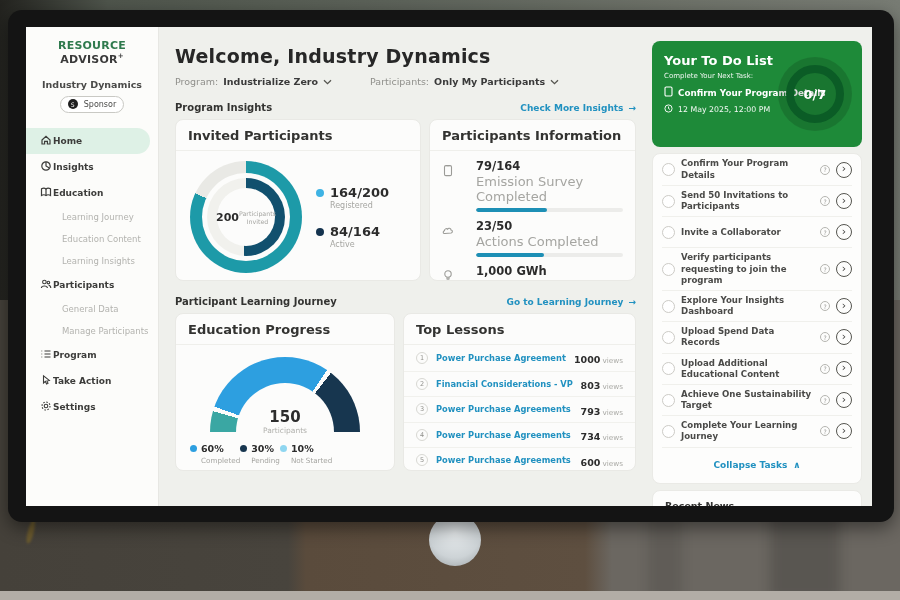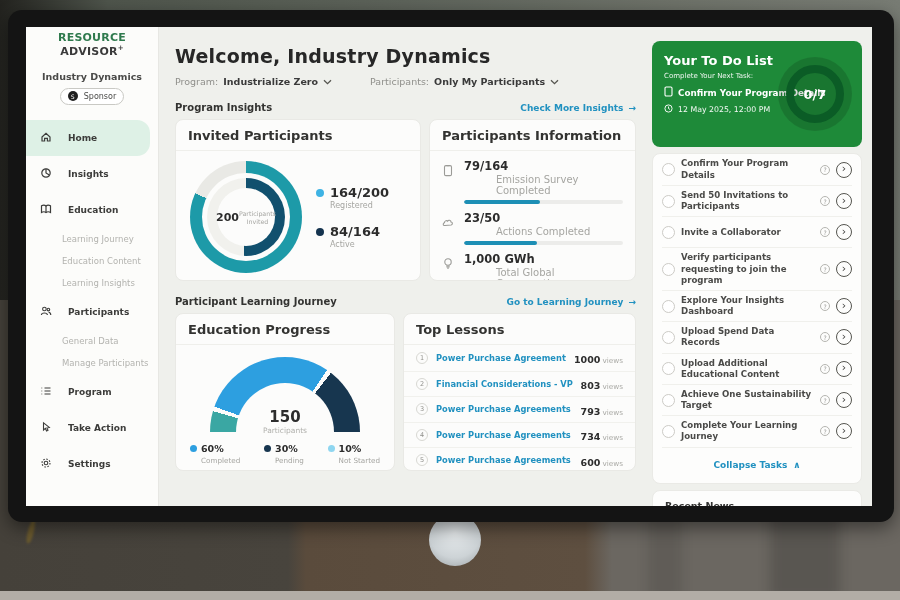--- a/index.html
+++ b/index.html
@@ -18,31 +18,31 @@
     background:radial-gradient(circle at 50% 35%,#e8ecee 0%,#cdd3d6 60%,#9aa0a3 100%); }
   .leaf { position:absolute; left:28px; top:518px; width:6px; height:26px; background:#6b5a2e; border-radius:50% 50% 50% 50%/60% 60% 40% 40%; transform:rotate(14deg); filter:blur(1px); }
 
   
   .bezel { position:absolute; left:8px; top:10px; width:886px; height:512px; background:#141414;
     border-radius:14px; box-shadow:0 6px 18px rgba(0,0,0,.45); }
   .screen { position:absolute; left:26px; top:27px; width:846px; height:479px; background:#eff0ec;
     overflow:hidden; display:flex; }
 
   
-  .sidebar { width:133px; background:#fcfcfa; border-right:1px solid #e7e7e3; flex:none; padding-top:4px; }
+  .sidebar { width:133px; background:#fcfcfa; border-right:1px solid #e7e7e3; flex:none; padding-top:12px; }
   .logo { text-align:center; font-size:11px; font-weight:bold; letter-spacing:.2px; color:#3a3a3a; }
   .logo .lg-green { color:var(--sidebar-green); }
   .logo sup { font-size:7px; }
   .org { text-align:center; font-size:9.5px; font-weight:bold; color:#4a4a48; margin-top:13px; }
   .sponsor { margin:6px auto 0; width:64px; height:17px; border:1px solid #c9c9c4; border-radius:9px;
     display:flex; align-items:center; justify-content:center; gap:6px; font-size:8px; color:#4a4a48; background:#fff; }
   .sp-dot { width:10px; height:10px; border-radius:50%; background:#1f1f1f; color:#fff; font-size:6px;
     display:flex; align-items:center; justify-content:center; }
   .nav { margin-top:15px; }
-  .nav-item { display:flex; align-items:center; gap:16px; height:36px; padding-left:14px; font-size:9px;
+  .nav-item { display:flex; align-items:center; gap:1px; height:26px; padding-left:14px; font-size:9px;
     font-weight:bold; color:#3c3c3a; cursor:pointer; }
   .nav-item.active { background:var(--light-green); border-radius:0 13px 13px 0; margin-right:8px; }
   .nav-item svg { flex:none; }
   .nav-sub { height:22px; padding-left:36px; display:flex; align-items:center; font-size:8.5px;
     color:#b3b3af; cursor:pointer; }
 
   
   .main { flex:1; padding:10px 10px 0 16px; min-width:0; }
   .welcome { font-size:19px; font-weight:bold; color:#272727; margin-top:8px; letter-spacing:.2px; }
   .filters { display:flex; gap:38px; margin-top:9px; align-items:center; }
@@ -69,38 +69,38 @@
   .d-lab { font-size:6.3px; color:#a5a5a1; line-height:1.25; margin-top:2px; width:46px; }
   .legend-col { display:flex; flex-direction:column; gap:14px; }
   .leg-row { display:flex; gap:6px; }
   .leg-dot { width:8px; height:8px; border-radius:50%; margin-top:4px; flex:none; }
   .leg-val { font-size:13px; font-weight:bold; color:#2c2c2c; }
   .leg-lab { font-size:8px; color:#a5a5a1; margin-top:1px; }
 
   
   .card-pinfo { flex:1; height:162px; }
   .pinfo-body { padding:8px 12px 0; }
-  .p-row { display:flex; gap:8px; margin-bottom:7px; }
+  .p-row { display:flex; gap:20px; margin-bottom:7px; }
   .p-ico { width:14px; padding-top:3px; color:#9b9b97; flex:none; }
   .p-content { flex:1; }
   .p-val { font-size:11.5px; font-weight:bold; color:#2c2c2c; }
-  .p-lab { font-size:10px; color:#a5a5a1; margin-top:1px;margin-left:32px; }
+  .p-lab { font-size:13px; color:#a5a5a1; margin-top:1px; }
   .p-track { margin-top:4px; height:4px; border-radius:2px; background:#ececea; overflow:hidden; }
   .p-fill { height:4px; border-radius:2px; background:var(--bar-blue); }
 
   
   .card-edu { width:220px; height:158px; }
   .gauge-wrap { position:relative; width:150px; margin:12px auto 0; }
   .gauge { position:relative; width:150px; height:76px; overflow:hidden; }
   .g-arc { position:absolute; left:0; top:0; width:150px; height:150px; border-radius:50%; }
   .g-hole { position:absolute; left:26px; top:26px; width:98px; height:98px; border-radius:50%; background:#fcfcfb; }
   .g-center { position:absolute; left:0; bottom:-2px; width:150px; text-align:center; }
   .g-val { font-size:15px; font-weight:bold; color:#2c2c2c; }
   .g-lab { font-size:7.5px; color:#b0b0ac; }
-  .edu-legend { display:flex; justify-content:space-between; padding:10px 14px 0; }
+  .edu-legend { display:flex; padding:10px 14px 0; }
   .el-item { }
   .el-top { display:flex; align-items:center; gap:4px; font-size:9.5px; font-weight:bold; color:#2c2c2c; }
   .el-dot { width:7px; height:7px; border-radius:50%; flex:none; }
   .el-lab { font-size:7.2px; color:#a5a5a1; margin-top:2px; padding-left:11px; }
 
   
   .card-lessons { flex:1; height:158px; }
   .lesson { display:flex; align-items:center; gap:8px; padding:0 12px; height:25.5px; }
   .lesson + .lesson { border-top:1px solid #f1f1ed; }
   .l-rank { width:12px; height:12px; border-radius:50%; border:1px solid #d8d8d3; font-size:6.5px; color:#8f8f8b;

